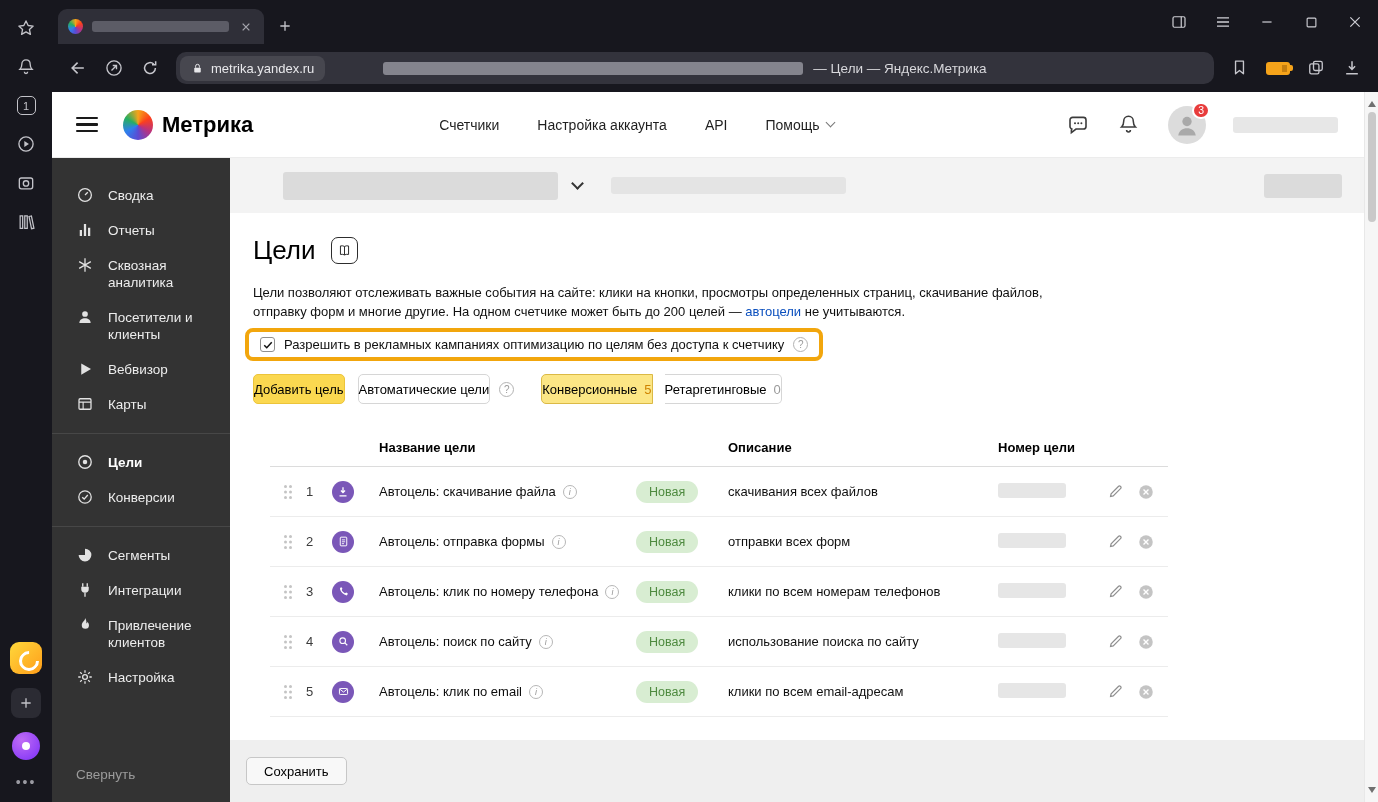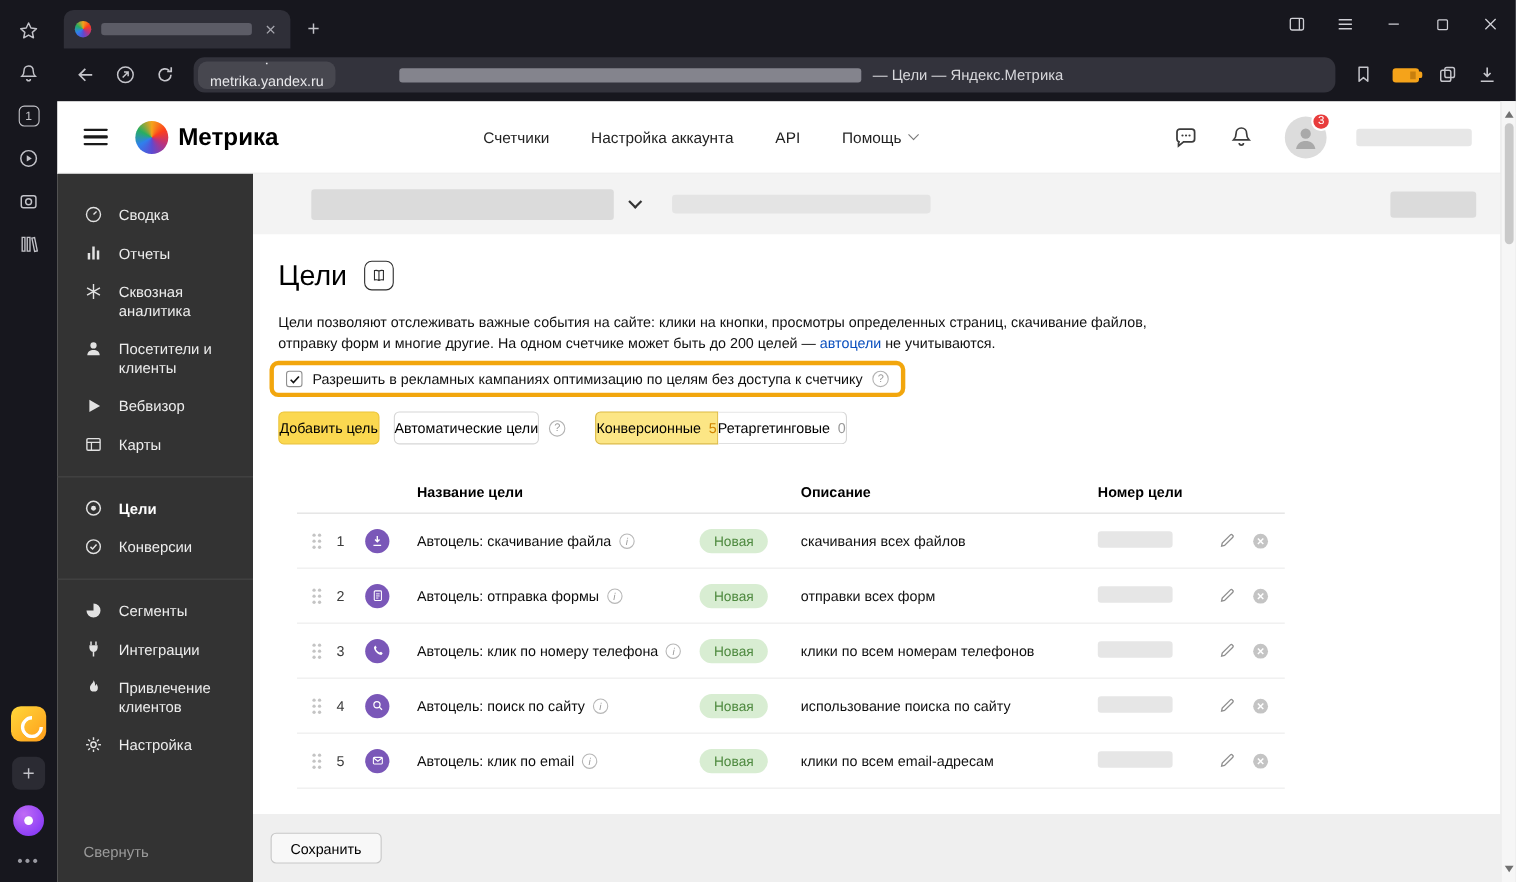--- a/index.html
+++ b/index.html
@@ -47,21 +47,21 @@
     height:44px; padding-right:14px; color:#cfcfd5; }
   .wc { width:18px; height:18px; display:flex; align-items:center; justify-content:center; cursor:pointer; }
 
   
   .urlbar { position:absolute; left:52px; top:44px; right:0; height:48px;
     display:flex; align-items:center; gap:16px; padding:0 16px; color:#c6c6cc; }
   .nicon { width:20px; height:20px; flex:none; cursor:pointer; }
   .address { flex:1; height:32px; background:#33333c; border-radius:10px;
     display:flex; align-items:center; padding:0 5px 0 4px; gap:10px; cursor:text; }
   .domain-chip { display:flex; align-items:center; gap:7px; background:#47474f;
-    border-radius:8px; height:25px; padding:0 11px; color:#e8e8eb; font-size:13px;flex-direction:column; }
+    border-radius:8px; height:25px; padding:0 11px; color:#e8e8eb; font-size:13px; }
   .url-redact { width:420px; height:13px; background:#84848d; border-radius:3px; margin-left:48px; }
   .ptitle { color:#d8d8dc; font-size:13.5px; white-space:nowrap; }
   .battery { width:24px; height:13px; border-radius:3px; background:#f5a31a; position:relative; cursor:pointer; }
   .battery::after { content:""; position:absolute; right:-3px; top:3.5px; width:3px; height:6px;
     background:#f5a31a; border-radius:0 2px 2px 0; }
   .battery::before { content:""; position:absolute; right:3px; top:3px; width:5px; height:7px; background:#c77f0e; }
 
   
   .app { position:absolute; left:52px; top:92px; right:0; bottom:0; background:#fff; }
   .app-header { height:66px; display:flex; align-items:center; padding:0 40px 0 24px;
@@ -123,21 +123,21 @@
   .check-wrap .clabel { font-size:13px; color:#101010; white-space:nowrap; }
   .qcirc { width:15px; height:15px; border:1px solid #b3b3b3; border-radius:50%; color:#9a9a9a;
     font-size:10px; display:inline-flex; align-items:center; justify-content:center; cursor:pointer; flex:none; }
 
   .btn-row { display:flex; align-items:center; margin-top:13px; }
   .btn { height:30px; font-size:13px; border-radius:5px; padding:0 0; display:inline-flex;
     align-items:center; justify-content:center; cursor:pointer; color:#000; white-space:nowrap; }
   .btn-yellow { background:#fbd850; border:1px solid #ecc43a; }
   .btn-white { background:#fff; border:1px solid #d6d6d6; margin-left:13px; }
   .btn-row .qcirc { margin-left:9px; }
-  .seg { display:flex; margin-left:27px; }
+  .seg { display:flex; margin-left:27px;gap:12px; }
   .seg .btn { border:1px solid #d6d6d6; border-radius:0; }
   .seg .btn.first { border-radius:5px 0 0 5px; background:#fce685; border-color:#dbb945; }
   .seg .btn.last { border-radius:0 5px 5px 0; border-left:none; background:#fff; }
   .cnt { margin-left:7px; }
   .cnt.active { color:#cf8400; }
   .cnt.idle { color:#9a9a9a; }
 
   
   .gtable { margin:36px 0 0 17px; width:898px; font-size:13px; }
   .gcols { display:grid; grid-template-columns:36px 26px 38px 266px 92px 270px 98px 38px 24px;

